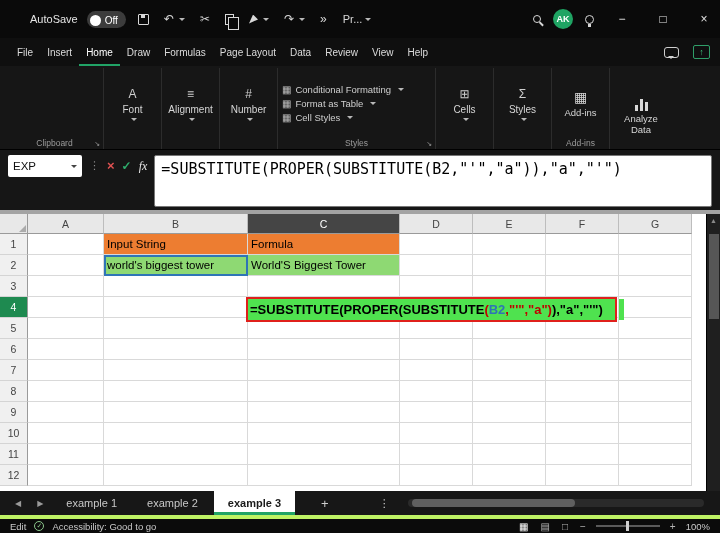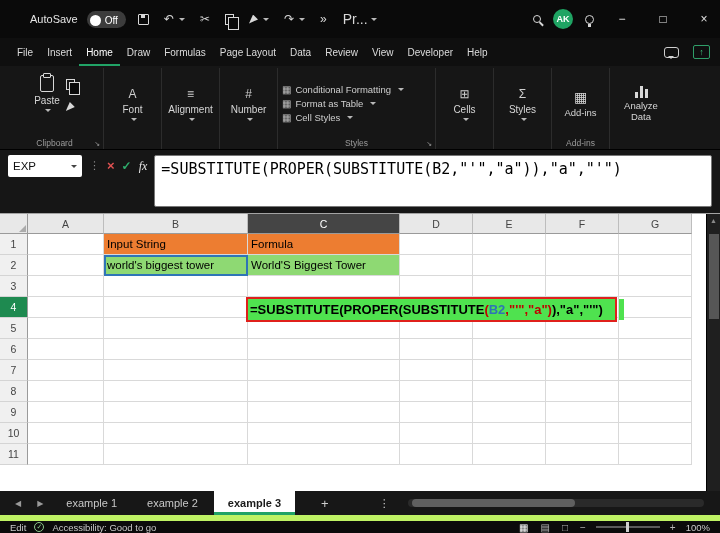--- a/index.html
+++ b/index.html
@@ -13,21 +13,21 @@
   .knob{width:11px;height:11px;border-radius:50%;background:#fff;display:inline-block}
   .tstate{font-size:10px;color:#fff}
   .icon-btn{display:flex;align-items:center;gap:2px;color:#d8d8d8;font-size:12px;padding:0 3px;cursor:default}
   .caret{display:inline-block;width:0;height:0;border-left:3px solid transparent;border-right:3px solid transparent;border-top:3.5px solid #b9b9b9;margin-left:3px}
   .caret.dark{border-top-color:#444}
   .floppy{width:11px;height:11px;border:1.5px solid #d8d8d8;border-radius:1px;position:relative;display:inline-block}
   .floppy::before{content:"";position:absolute;top:0;left:2px;width:4px;height:3px;background:#d8d8d8}
   .dup{width:9px;height:11px;border:1px solid #d8d8d8;position:relative;display:inline-block}
   .dup::after{content:"";position:absolute;left:2px;top:2px;width:9px;height:11px;border:1px solid #d8d8d8;background:#0a0a0a}
   .brush{width:9px;height:9px;background:#d8d8d8;display:inline-block;clip-path:polygon(0 100%,45% 0,100% 55%)}
-  .tb-dd{display:flex;align-items:center;color:#d8d8d8;font-size:14px;padding:0 4px}
+  .tb-dd{display:flex;align-items:center;color:#d8d8d8;font-size:11px;padding:0 4px}
   .tb-spacer{flex:1}
   .mag{width:8px;height:8px;border:1.5px solid #d8d8d8;border-radius:50%;position:relative;display:inline-block}
   .mag::after{content:"";position:absolute;width:5px;height:1.5px;background:#d8d8d8;transform:rotate(45deg);right:-4px;bottom:-2px}
   .avatar{width:20px;height:20px;border-radius:50%;background:#1FA463;color:#fff;font-size:9px;font-weight:bold;display:flex;align-items:center;justify-content:center}
   .bulbi{width:9px;height:9px;border:1.5px solid #d8d8d8;border-radius:50%;position:relative;display:inline-block}
   .bulbi::after{content:"";position:absolute;left:2px;bottom:-4px;width:3px;height:3px;background:#d8d8d8}
   .winbtn{width:32px;height:38px;display:flex;align-items:center;justify-content:center;color:#e0e0e0;font-size:12px}
 
   
   .menubar{height:28px;background:#0f0f0f;display:flex;align-items:stretch;padding-left:10px;flex:0 0 auto}
@@ -53,27 +53,27 @@
   .collapsed{width:58px;justify-content:center;align-items:center;gap:3px}
   .collapsed .cicon{font-size:12px;color:#cfcfcf}
   .collapsed .clabel{font-size:10px;text-align:center;line-height:1.1}
   .g-styles{width:158px;align-items:stretch;justify-content:center;gap:3px}
   .style-row{display:flex;align-items:center;gap:4px;font-size:9.5px;color:#cfcfcf;white-space:nowrap}
   .swatch{font-size:10px;color:#bdbdbd}
   .g-addins{width:58px;justify-content:center}
   .big-btn{display:flex;flex-direction:column;align-items:center;gap:3px}
   .big-btn .cicon{font-size:14px}
   .big-btn .clabel{font-size:9.5px;text-align:center;line-height:1.15;max-width:46px}
-  .g-analyze{width:62px;justify-content:center;border-right:none}
+  .g-analyze{width:62px;justify-content:flex-end;border-right:none}
   .bars{display:flex;align-items:flex-end;gap:2px;height:13px}
   .bars i{width:3px;background:#d8d8d8;display:block}
   .bars i:nth-child(1){height:6px}.bars i:nth-child(2){height:12px}.bars i:nth-child(3){height:9px}
 
   
-  .fbar{height:64px;background:#161616;display:flex;align-items:flex-start;padding:5px 8px 0 8px;gap:7px;flex:0 0 auto;border-bottom:1px solid #a3a3a3}
+  .fbar{height:64px;background:#161616;display:flex;align-items:flex-start;padding:5px 8px 0 8px;gap:7px;flex:0 0 auto;border-bottom:4px solid #a3a3a3}
   .namebox{width:74px;height:22px;background:#fff;border-radius:2px;display:flex;align-items:center;padding:0 5px;color:#111;font-size:11.5px}
   .namebox .caret{margin-left:auto}
   .fdots{color:#8a8a8a;font-size:11px;padding-top:4px}
   .fcancel{color:#e05252;font-size:13px;padding-top:3px;font-weight:bold}
   .fenter{color:#2fae6d;font-size:12px;padding-top:4px;font-weight:bold}
   .ffx{color:#e6e6e6;font-size:12px;font-style:italic;font-family:"Liberation Serif",serif;padding-top:4px}
   .finput{flex:1;height:52px;background:#fff;border:1px solid #777;border-radius:2px;padding:4px 6px;color:#000;font-family:"DejaVu Sans Mono",monospace;font-size:15px;white-space:nowrap;overflow:hidden}
 
   
   .gridwrap{height:277px;background:#fff;position:relative;flex:0 0 auto;font-size:11.5px}
@@ -102,21 +102,21 @@
   .tabbar{height:24px;background:#171717;display:flex;align-items:center;color:#c8c8c8;font-size:11px;flex:0 0 auto;padding:0 8px;gap:2px}
   .nav{color:#9a9a9a;font-size:8px;padding:0 7px}
   .tab{height:100%;display:flex;align-items:center;padding:8px 14px;white-space:nowrap}
   .tab.active{background:#fff;color:#1a1a1a;font-weight:bold;box-shadow:inset 0 -3px 0 #21A366}
   .addtab{padding:0 10px;margin-left:14px;font-size:13px;color:#cfcfcf}
   .kebab{padding:0 8px;margin-left:30px;color:#cfcfcf}
   .hscroll{flex:1;height:8px;background:#2a2a2a;border-radius:4px;margin:0 8px;position:relative}
   .hthumb{position:absolute;left:4px;top:0;width:55%;height:8px;background:#606060;border-radius:4px}
 
   
-  .statusbar{height:18px;background:#0b0b0b;border-top:6px solid #bef264;display:flex;align-items:center;color:#c9c9c9;font-size:9.5px;padding:0 10px;gap:8px;flex:0 0 auto}
+  .statusbar{height:18px;background:#0b0b0b;border-top:4px solid #bef264;display:flex;align-items:center;color:#c9c9c9;font-size:9.5px;padding:0 10px;gap:8px;flex:0 0 auto}
   .accic{width:10px;height:10px;border:1px solid #8bc78b;border-radius:50%;color:#8bc78b;font-size:7px;display:flex;align-items:center;justify-content:center}
   .accic::after{content:"✓"}
   .sspacer{flex:1}
   .vicon{color:#b4b4b4;font-size:10px;padding:0 2px}
   .vicon.active{color:#fff}
   .ztrack{width:64px;height:2px;background:#5a5a5a;position:relative}
   .zthumb{position:absolute;left:30px;top:-4px;width:3px;height:10px;background:#cfcfcf}
 </style>
 </head>
 <body>
@@ -173,40 +173,28 @@
   <div class="menubar">
     <span class="menu-item">File</span>
     <span class="menu-item">Insert</span>
     <span class="menu-item active">Home</span>
     <span class="menu-item">Draw</span>
     <span class="menu-item">Formulas</span>
     <span class="menu-item">Page Layout</span>
     <span class="menu-item">Data</span>
     <span class="menu-item">Review</span>
     <span class="menu-item">View</span>
-    <span class="menu-item">Developer</span>
     <span class="menu-item">Help</span>
     <span class="mb-spacer"></span>
     <span class="bubble"></span>
     <span class="share">↑</span>
   </div>
 
   <div class="ribbon">
     <div class="rgroup g-clip">
-      <div class="clip-row">
-        <div class="paste-btn">
-          <span class="clip"></span>
-          <span class="plabel">Paste</span>
-          <span class="caret"></span>
-        </div>
-        <div class="clip-small">
-          <span class="dup"></span>
-          <span class="brush"></span>
-        </div>
-      </div>
       <div class="glabel">Clipboard</div>
       <span class="launcher">↘</span>
     </div>
 
     <div class="rgroup collapsed">
       <span class="cicon">A</span>
       <span class="clabel">Font</span>
       <span class="caret"></span>
     </div>
 
@@ -395,20 +383,30 @@
           <div class="cell"></div>
           <div class="cell"></div>
           <div class="cell"></div>
           <div class="cell"></div>
           <div class="cell"></div>
           <div class="cell"></div>
           <div class="cell"></div>
         </div>
         <div class="grid-row">
           <div class="row-hdr">11</div>
+          <div class="cell"></div>
+          <div class="cell"></div>
+          <div class="cell"></div>
+          <div class="cell"></div>
+          <div class="cell"></div>
+          <div class="cell"></div>
+          <div class="cell"></div>
+        </div>
+        <div class="grid-row">
+          <div class="row-hdr">12</div>
           <div class="cell"></div>
           <div class="cell"></div>
           <div class="cell"></div>
           <div class="cell"></div>
           <div class="cell"></div>
           <div class="cell"></div>
           <div class="cell"></div>
         </div>
       </div>
 

